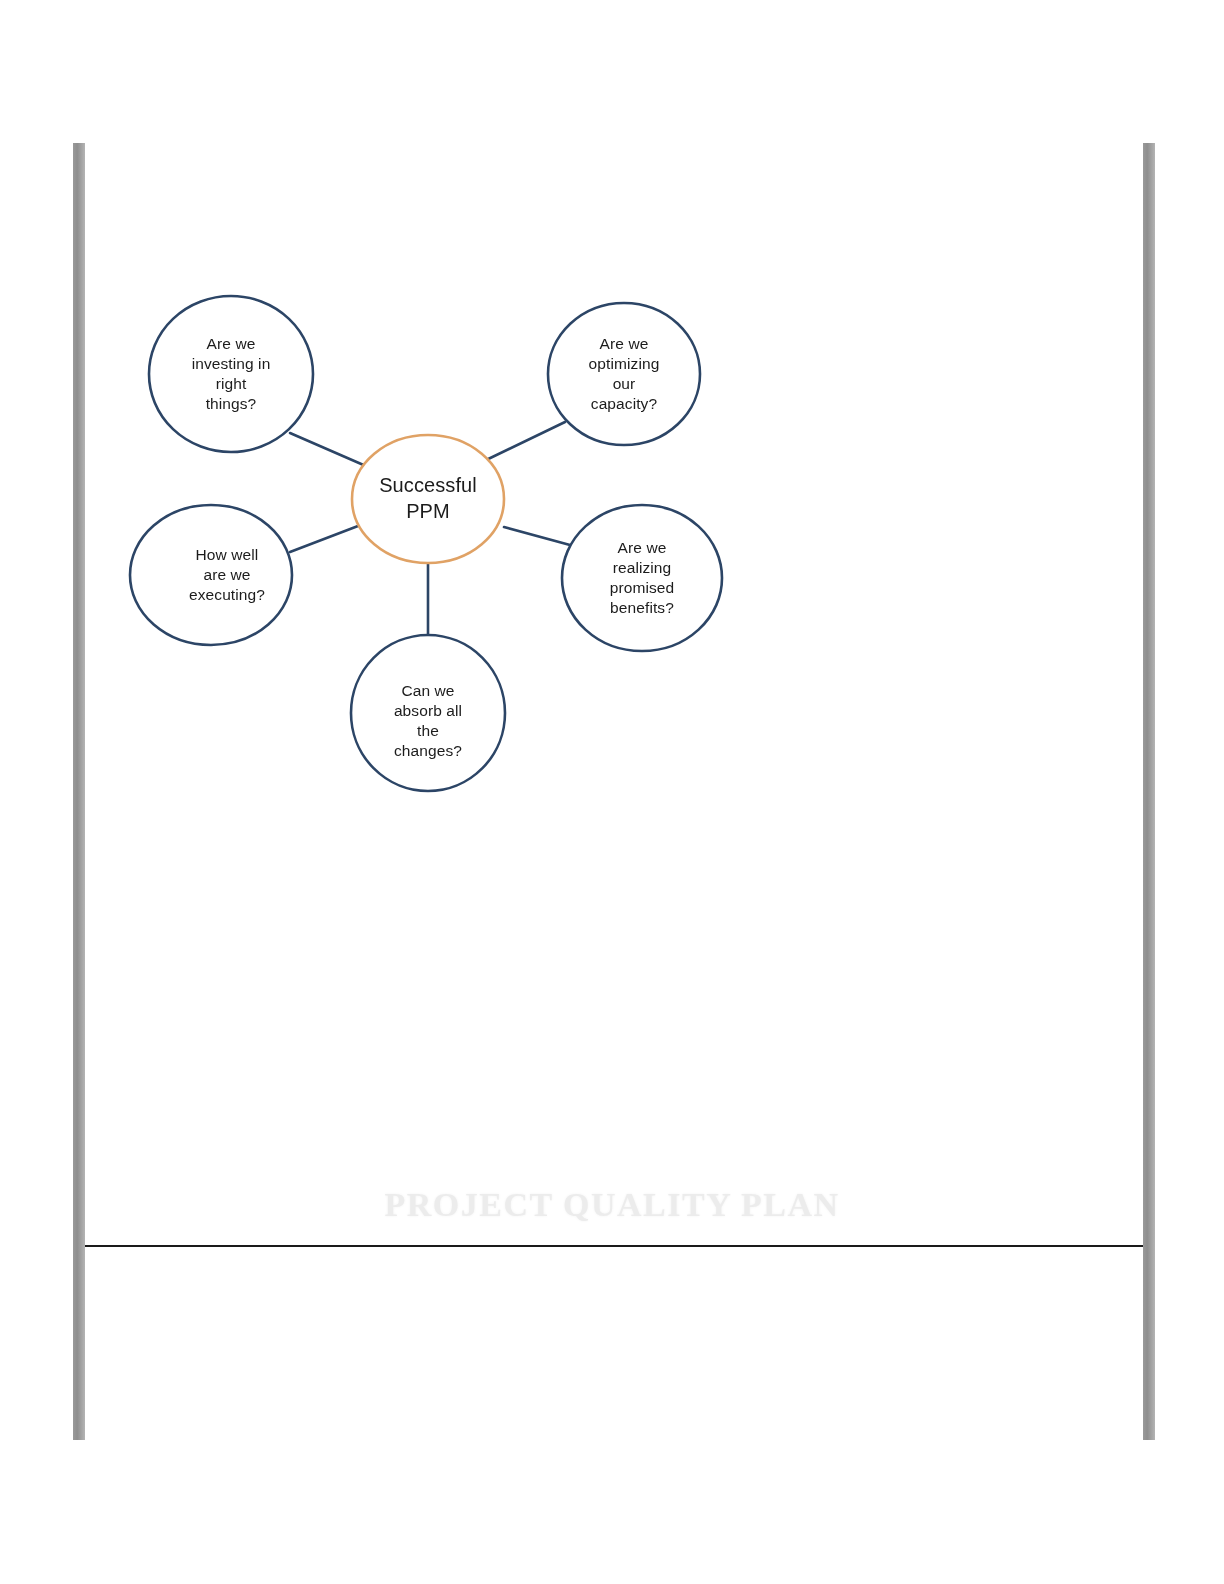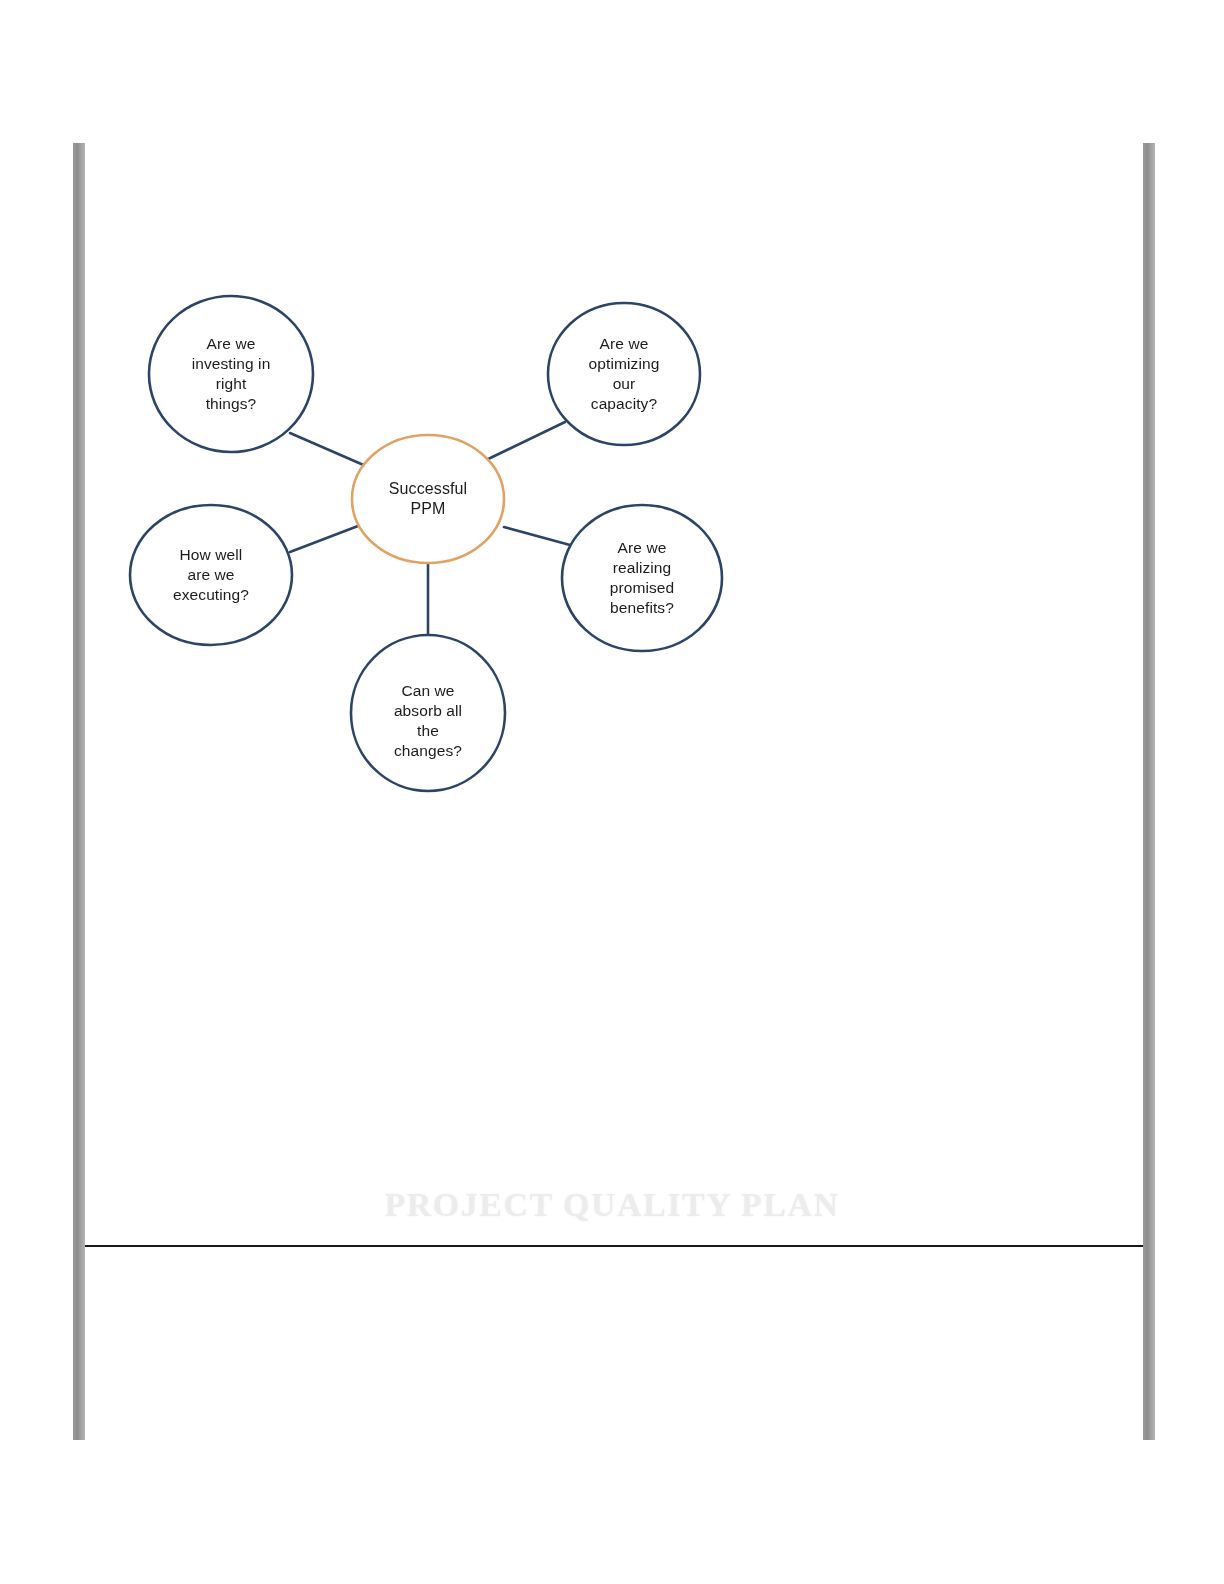--- a/index.html
+++ b/index.html
@@ -82,21 +82,21 @@
     justify-content: center;
     text-align: center;
     color: #1c1c1c;
     font-size: 15.5px;
     line-height: 1.28;
     letter-spacing: 0.1px;
     pointer-events: none;
     white-space: pre-line;
   }
   .node-label.center-label {
-    font-size: 16px;
+    font-size: 20px;
   }
 </style>
 </head>
 <body>
 
 <div id="page-canvas">
 
   <div class="edge-bar left"></div>
   <div class="edge-bar right"></div>
 
@@ -122,21 +122,21 @@
     </svg>
     <div id="labels-layer">
         <div class="node-label" style="left: 36px; top: 39px; width: 170px; height: 110px;">Are we
 investing in
 right
 things?</div>
         <div class="node-label" style="left: 429px; top: 39px; width: 170px; height: 110px;">Are we
 optimizing
 our
 capacity?</div>
-        <div class="node-label" style="left: 16px; top: 240px; width: 170px; height: 110px;">How well
+        <div class="node-label" style="left: 32px; top: 240px; width: 170px; height: 110px;">How well
 are we
 executing?</div>
         <div class="node-label" style="left: 447px; top: 243px; width: 170px; height: 110px;">Are we
 realizing
 promised
 benefits?</div>
         <div class="node-label" style="left: 233px; top: 386px; width: 170px; height: 110px;">Can we
 absorb all
 the
 changes?</div>

